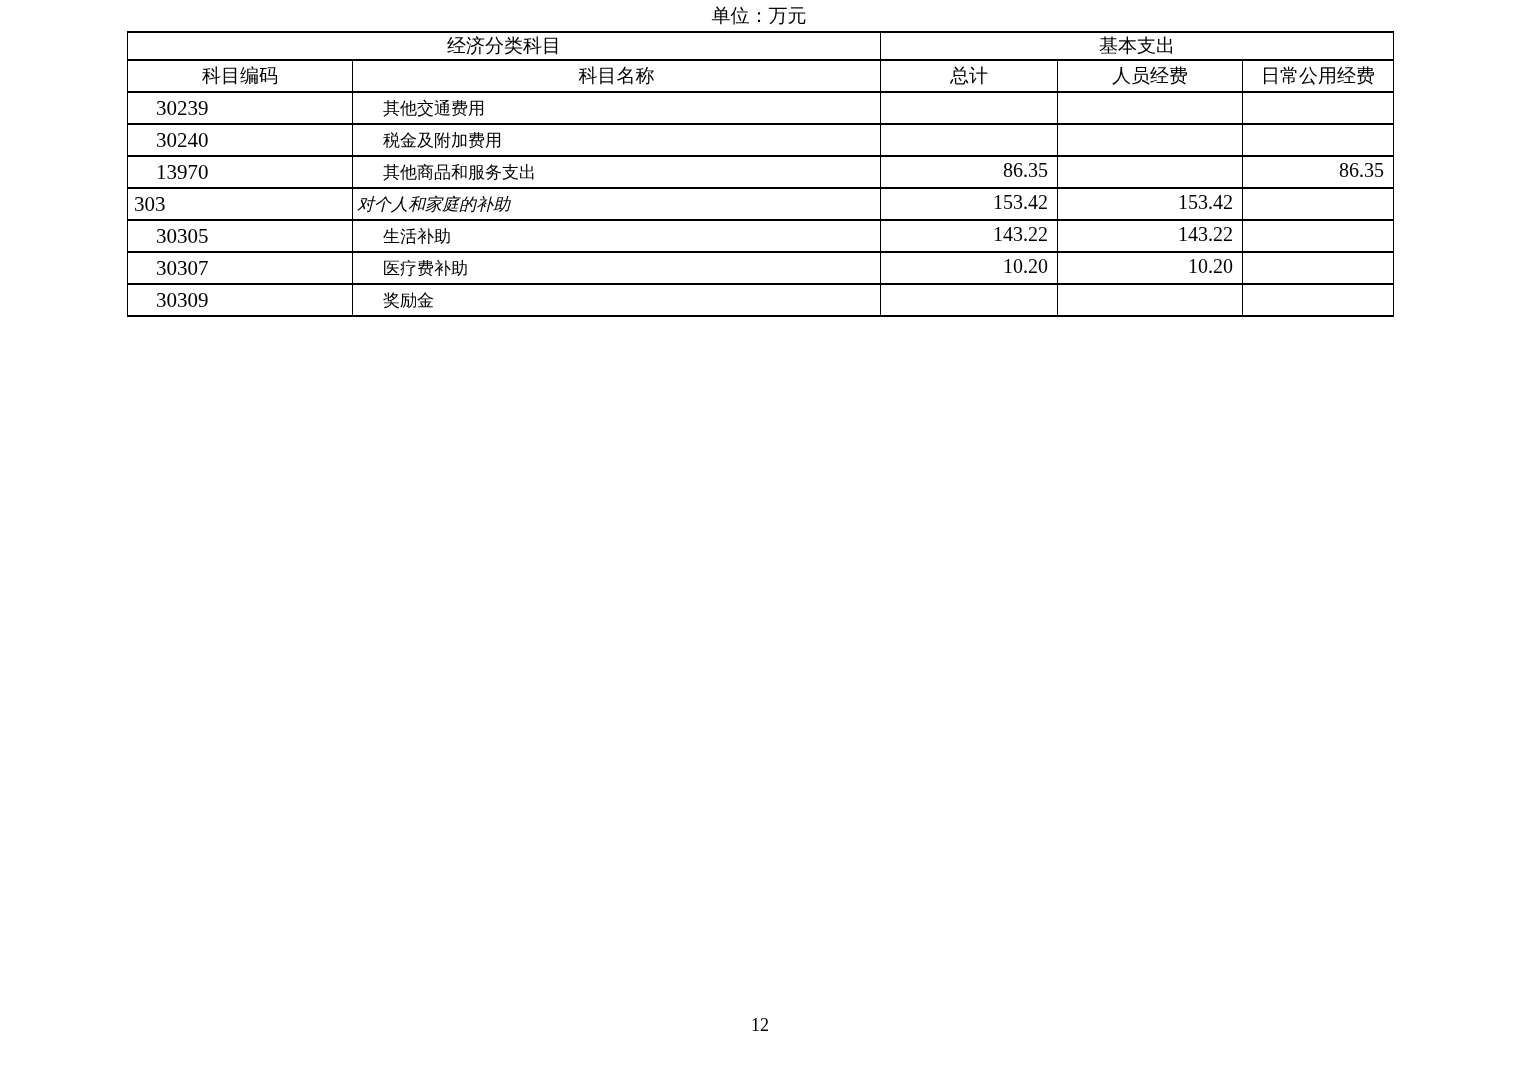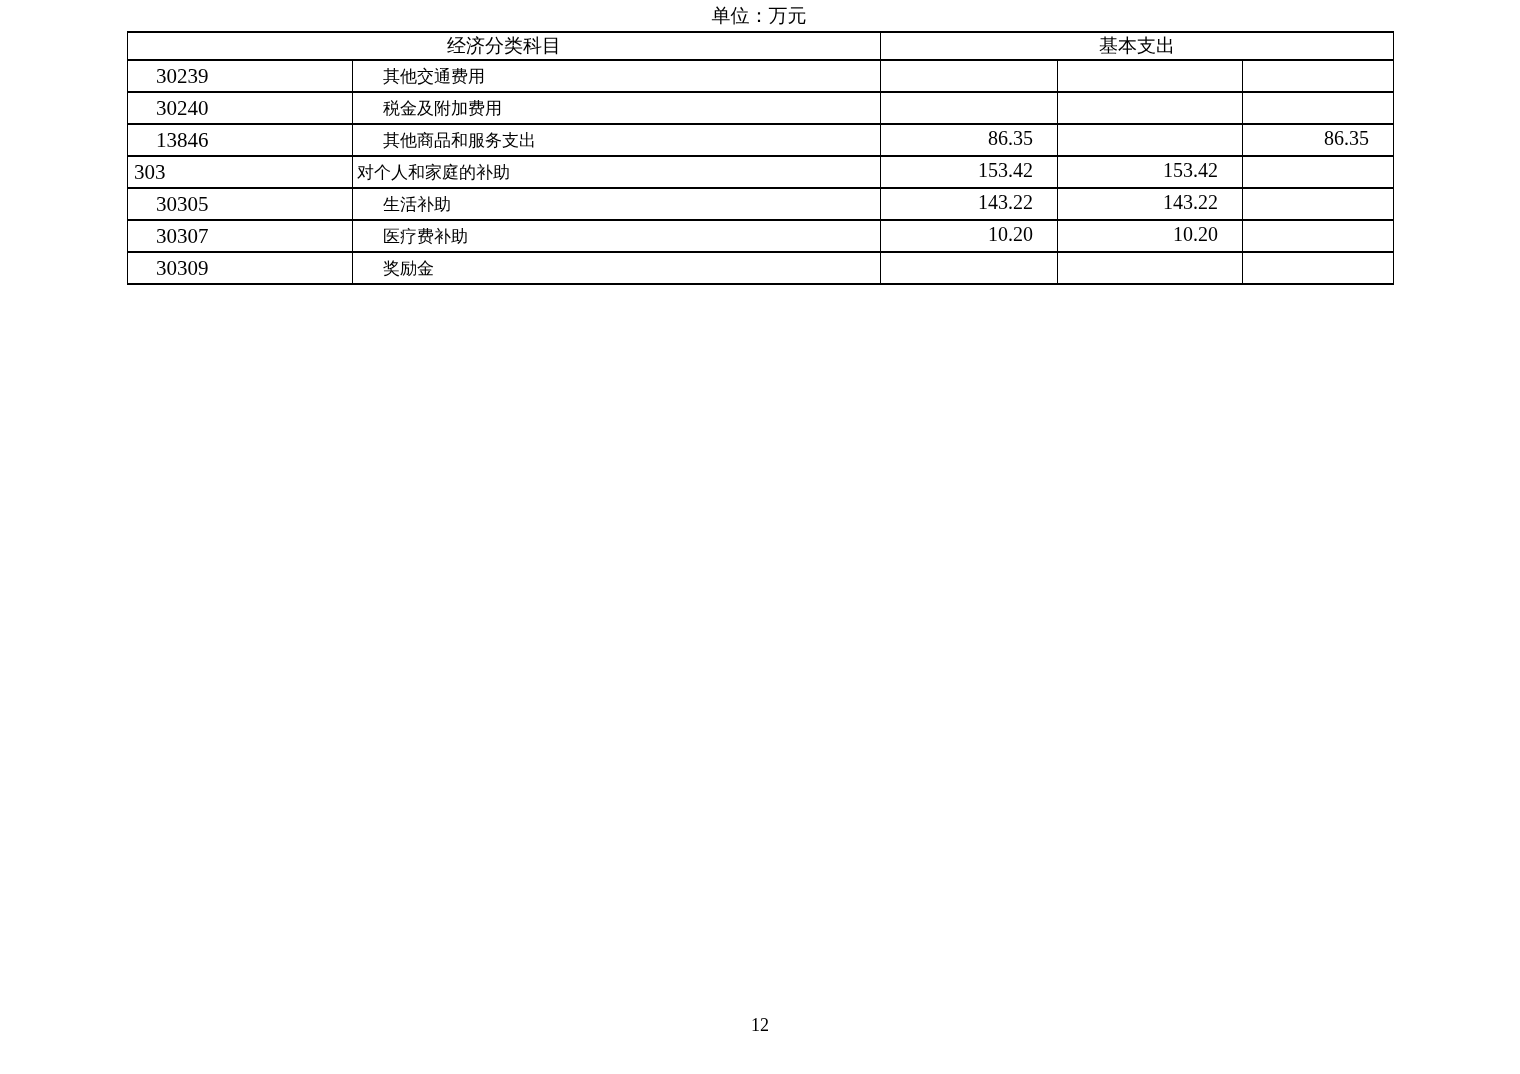--- a/index.html
+++ b/index.html
@@ -67,27 +67,27 @@
     font-size: 21px;
     vertical-align: middle;
     padding-left: 28px;
   }
   td.name {
     font-size: 17px;
     vertical-align: middle;
     padding-left: 30px;
   }
   tr.lvl1 td.code { padding-left: 6px; }
-  tr.lvl1 td.name { padding-left: 4px; }
+  tr.lvl1 td.name { padding-left: 4px; font-style: italic; }
 
   td.num {
     font-size: 20px;
     text-align: right;
     vertical-align: top;
-    padding: 1px 24px 0 0;
+    padding: 1px 9px 0 0;
     line-height: 25px;
   }
 
   .page-number {
     position: absolute;
     top: 1015px;
     left: 0;
     width: 100%;
     text-align: center;
     font-size: 18px;
@@ -108,37 +108,44 @@
           <col class="c-name">
           <col class="c-total">
           <col class="c-pers">
           <col class="c-daily">
       </colgroup>
       <tbody>
         <tr class="hrow1">
           <td class="hc" colspan="2">经济分类科目</td>
           <td class="hc" colspan="3">基本支出</td>
         </tr>
+        <tr class="hrow2">
+          <td class="hc">科目编码</td>
+          <td class="hc">科目名称</td>
+          <td class="hc">总计</td>
+          <td class="hc">人员经费</td>
+          <td class="hc">日常公用经费</td>
+        </tr>
 
         <tr class="drow lvl2">
           <td class="code">30239</td>
           <td class="name">其他交通费用</td>
           <td class="num"></td>
           <td class="num"></td>
           <td class="num"></td>
         </tr>
         <tr class="drow lvl2">
           <td class="code">30240</td>
           <td class="name">税金及附加费用</td>
           <td class="num"></td>
           <td class="num"></td>
           <td class="num"></td>
         </tr>
         <tr class="drow lvl2">
-          <td class="code">13846</td>
+          <td class="code">13970</td>
           <td class="name">其他商品和服务支出</td>
           <td class="num">86.35</td>
           <td class="num"></td>
           <td class="num">86.35</td>
         </tr>
         <tr class="drow lvl1">
           <td class="code">303</td>
           <td class="name">对个人和家庭的补助</td>
           <td class="num">153.42</td>
           <td class="num">153.42</td>

